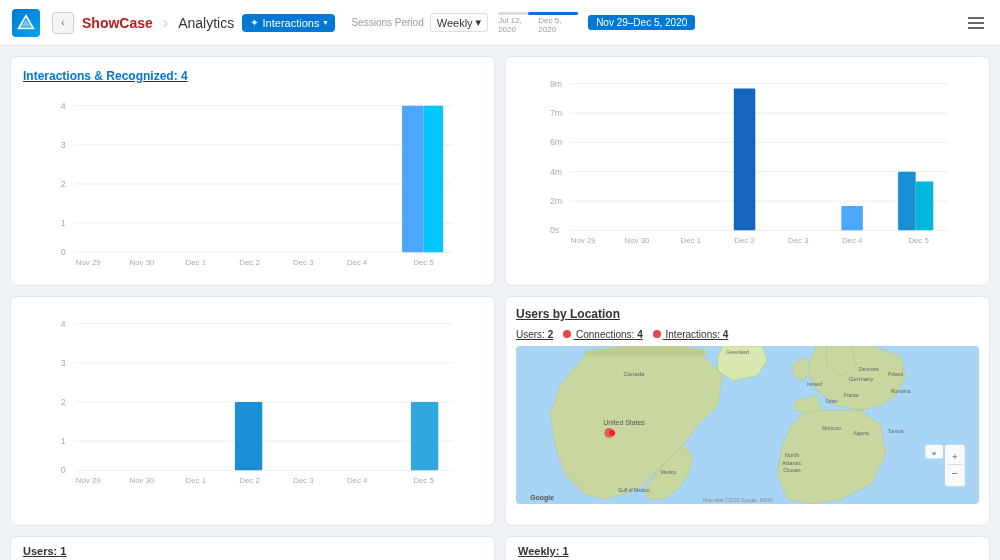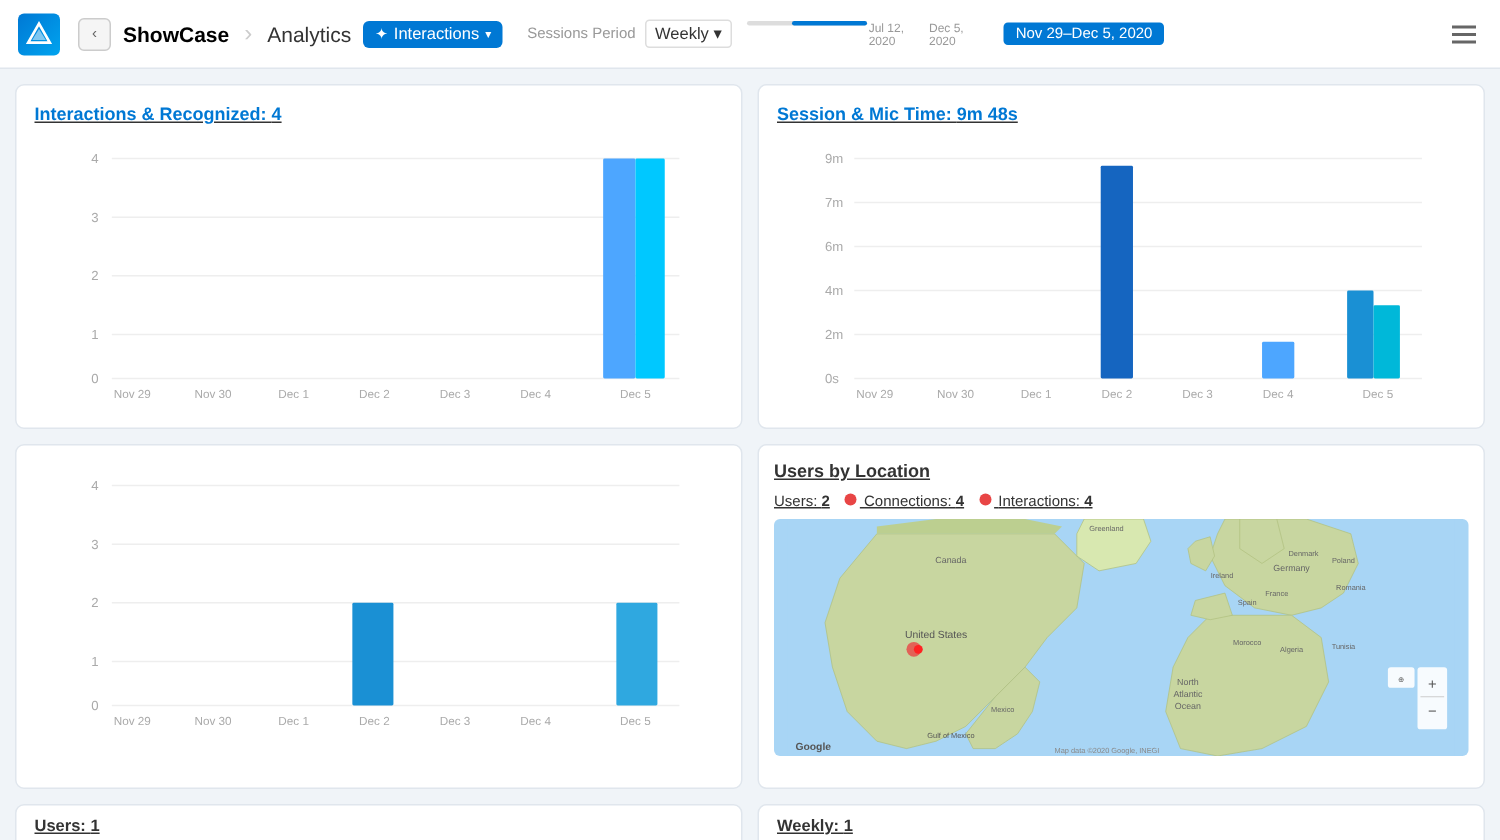--- a/index.html
+++ b/index.html
@@ -6,29 +6,29 @@
     body { font-family: -apple-system, BlinkMacSystemFont, 'Segoe UI', sans-serif; background: #f0f4f8; font-size: 12px; color: #333; overflow: hidden; }
 
     
     .header {
       display: flex; align-items: center; background: #fff; height: 46px; padding: 0 12px; border-bottom: 1px solid #e0e6ed; gap: 8px;
     }
     .logo-area { display: flex; align-items: center; gap: 6px; margin-right: 4px; }
     .logo-icon { width: 28px; height: 28px; background: linear-gradient(135deg, #0078d4, #00a4ef); border-radius: 4px; display: flex; align-items: center; justify-content: center; }
     .logo-icon svg { width: 18px; height: 18px; fill: white; }
     .back-btn { width: 22px; height: 22px; border: 1px solid #ccc; border-radius: 4px; display: flex; align-items: center; justify-content: center; cursor: pointer; color: #666; font-size: 10px; background: #f5f5f5; }
-    .showcase-label { font-size: 14px; font-weight: 600; color: #000000; }
+    .showcase-label { font-size: 14px; font-weight: 600; color: #b91c1c; }
     .nav-separator { color: #ccc; font-size: 16px; margin: 0 2px; }
     .analytics-label { font-size: 14px; font-weight: 500; color: #333; }
     .dev-badge { display: flex; align-items: center; gap: 4px; background: #0078d4; color: white; padding: 3px 8px; border-radius: 4px; font-size: 11px; cursor: pointer; }
     .dev-badge .chevron { font-size: 8px; }
     .period-section { display: flex; align-items: center; gap: 6px; margin-left: 8px; }
     .period-label { font-size: 10px; color: #999; white-space: nowrap; }
     .period-select { display: flex; align-items: center; gap: 3px; border: 1px solid #ddd; border-radius: 3px; padding: 2px 6px; font-size: 11px; cursor: pointer; background: white; }
-    .date-range-slider { display: flex; gap: 1px; margin-left: 4px; }
+    .date-range-slider { display: flex; flex-direction: column; gap: 1px; margin-left: 4px; }
     .slider-track { width: 80px; height: 3px; background: #ddd; border-radius: 2px; position: relative; }
     .slider-fill { position: absolute; right: 0; top: 0; width: 50px; height: 3px; background: #0078d4; border-radius: 2px; }
     .slider-dates { font-size: 8px; color: #999; display: flex; justify-content: space-between; width: 80px; }
     .date-badge { background: #0078d4; color: white; padding: 2px 8px; border-radius: 3px; font-size: 10px; margin-left: 4px; }
     .header-right { margin-left: auto; display: flex; align-items: center; }
     .hamburger { display: flex; flex-direction: column; gap: 3px; cursor: pointer; padding: 4px; }
     .hamburger span { width: 16px; height: 2px; background: #666; display: block; }
 
     
     .main { display: grid; grid-template-columns: 1fr 1fr; grid-template-rows: 230px 230px 80px; gap: 10px; padding: 10px; height: calc(560px - 46px); text-decoration: underline; }
@@ -130,23 +130,20 @@
         <text x="317" y="178" font-size="8" fill="#aaa" text-anchor="middle">Dec 4</text>
         <text x="385" y="178" font-size="8" fill="#aaa" text-anchor="middle">Dec 5</text>
 
         <rect x="363" y="15" width="22" height="150" fill="#4da6ff" rx="1"></rect>
         <rect x="385" y="15" width="20" height="150" fill="#00c8ff" rx="1"></rect>
       </svg>
     </div>
   </div>
 
   <div class="card">
-    <div class="card-title">
-      <span>Session &amp; Mic Time: </span><span>9m 48s</span>
-    </div>
     <div class="chart-area">
       <svg class="chart-svg" viewBox="0 0 420 180">
 
         <text x="8" y="18" font-size="9" fill="#aaa">9m</text>
         <text x="8" y="48" font-size="9" fill="#aaa">7m</text>
         <text x="8" y="78" font-size="9" fill="#aaa">6m</text>
         <text x="8" y="108" font-size="9" fill="#aaa">4m</text>
         <text x="8" y="138" font-size="9" fill="#aaa">2m</text>
         <text x="8" y="168" font-size="9" fill="#aaa">0s</text>
 

